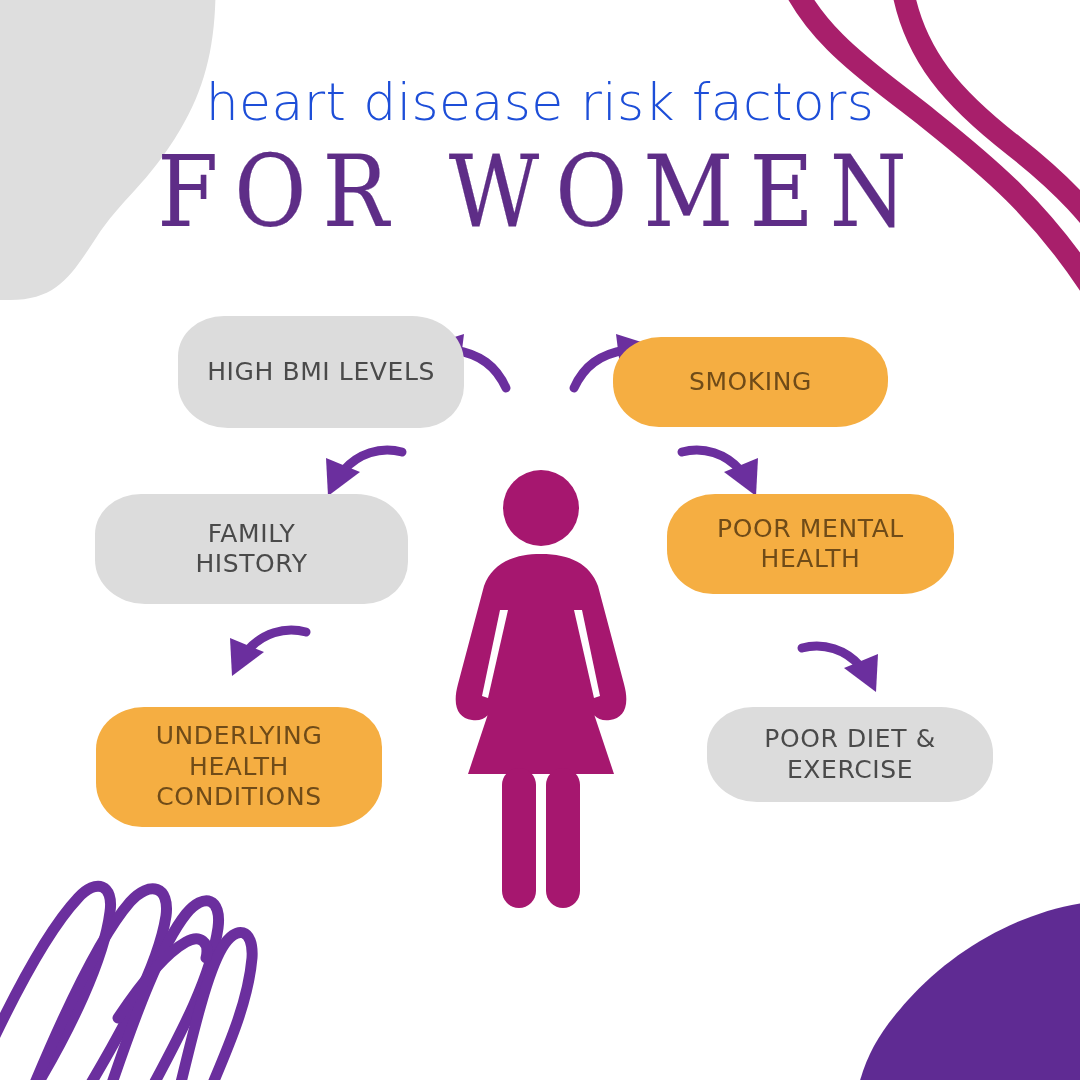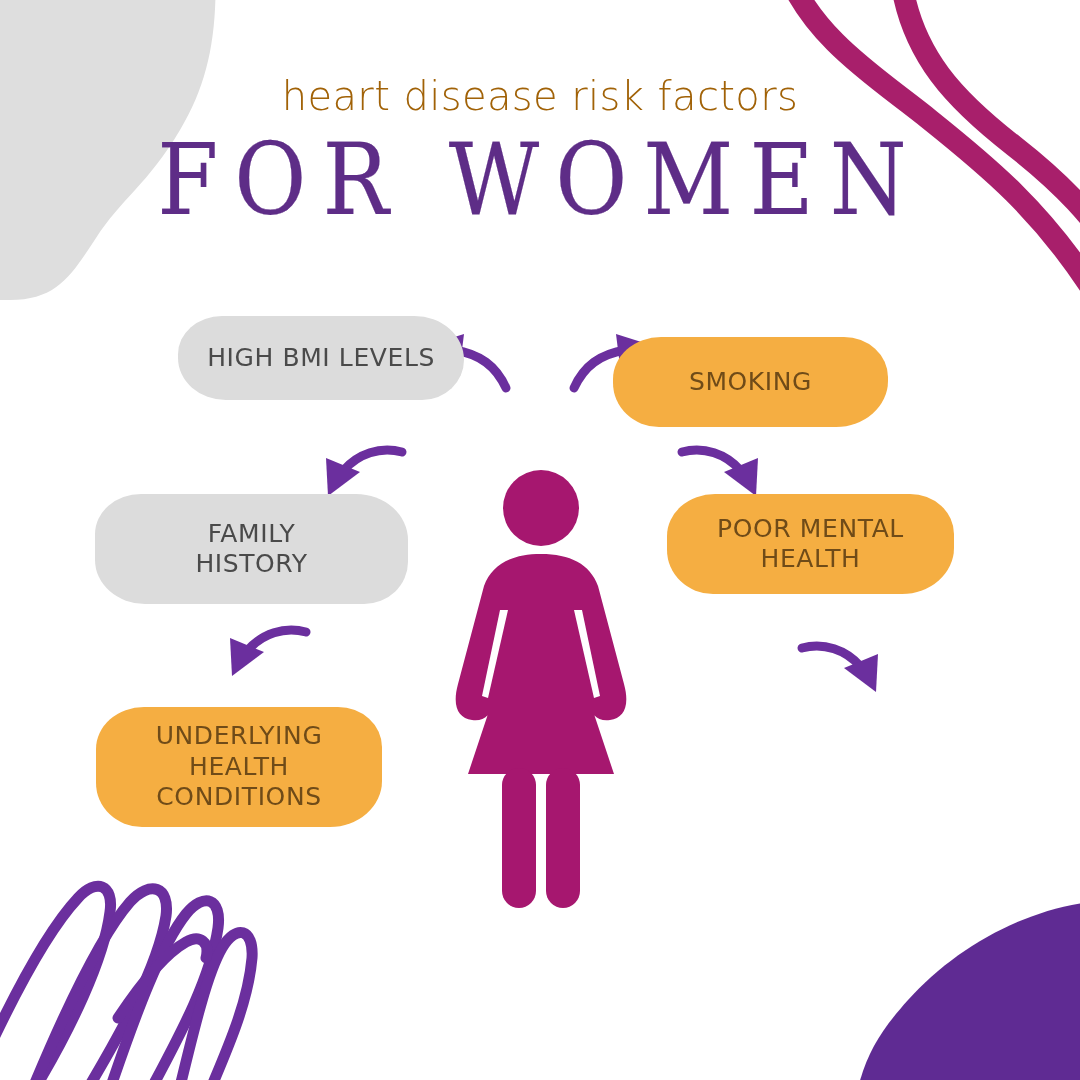--- a/index.html
+++ b/index.html
@@ -25,24 +25,24 @@
   
   #title-block {
     position: absolute;
     left: 0;
     top: 76px;
     width: 1080px;
     text-align: center;
   }
   #subtitle {
     font-family: "DejaVu Sans", sans-serif;
-    font-size: 40px;
+    font-size: 52px;
     font-weight: 300;
     letter-spacing: 0.4px;
-    color: #a16207;
+    color: #1d4ed8;
     line-height: 1.0;
     white-space: nowrap;
   }
   #maintitle {
     font-family: "DejaVu Serif", serif;
     font-size: 88px;
     font-weight: 400;
     letter-spacing: 16px;
     color: #5e2d87;
     line-height: 1.18;
@@ -143,21 +143,21 @@
   <svg class="arrow-svg" style="left:226px; top:624px;" width="86" height="62" viewBox="0 0 86 62">
     <path d="M 80 8 C 58 2 36 10 22 26" fill="none" stroke="#6b2f9e" stroke-width="9" stroke-linecap="round"></path>
     <path d="M 6 52 L 4 14 L 38 28 Z" fill="#6b2f9e"></path>
   </svg>
 
   <svg class="arrow-svg" style="left:796px; top:640px;" width="86" height="62" viewBox="0 0 86 62">
     <path d="M 6 8 C 28 2 50 10 64 26" fill="none" stroke="#6b2f9e" stroke-width="9" stroke-linecap="round"></path>
     <path d="M 80 52 L 82 14 L 48 28 Z" fill="#6b2f9e"></path>
   </svg>
 
-  <div class="label-box box-gray" style="left:178px; top:316px; width:286px; height:84px;">
+  <div class="label-box box-gray" style="left:178px; top:316px; width:286px; height:112px;">
     <span class="label-text">HIGH BMI LEVELS</span>
   </div>
 
   <div class="label-box box-orange" style="left:613px; top:337px; width:275px; height:90px;">
     <span class="label-text">SMOKING</span>
   </div>
 
   <div class="label-box box-gray" style="left:95px; top:494px; width:313px; height:110px;">
     <span class="label-text">FAMILY
 HISTORY</span>
@@ -167,20 +167,24 @@
     <span class="label-text">POOR MENTAL
 HEALTH</span>
   </div>
 
   <div class="label-box box-orange" style="left:96px; top:707px; width:286px; height:120px;">
     <span class="label-text">UNDERLYING
 HEALTH
 CONDITIONS</span>
   </div>
 
+  <div class="label-box box-gray" style="left:707px; top:707px; width:286px; height:95px;">
+    <span class="label-text">POOR DIET &amp;
+EXERCISE</span>
+  </div>
 
   <svg id="woman-figure" width="206" height="446" viewBox="0 0 206 446">
 
     <circle cx="103" cy="40" r="38" fill="#a6176f"></circle>
 
     <path fill="#a6176f" d="
       M 103 86
       C 132 86 152 96 160 118
       L 186 216
       C 192 238 186 250 172 252

